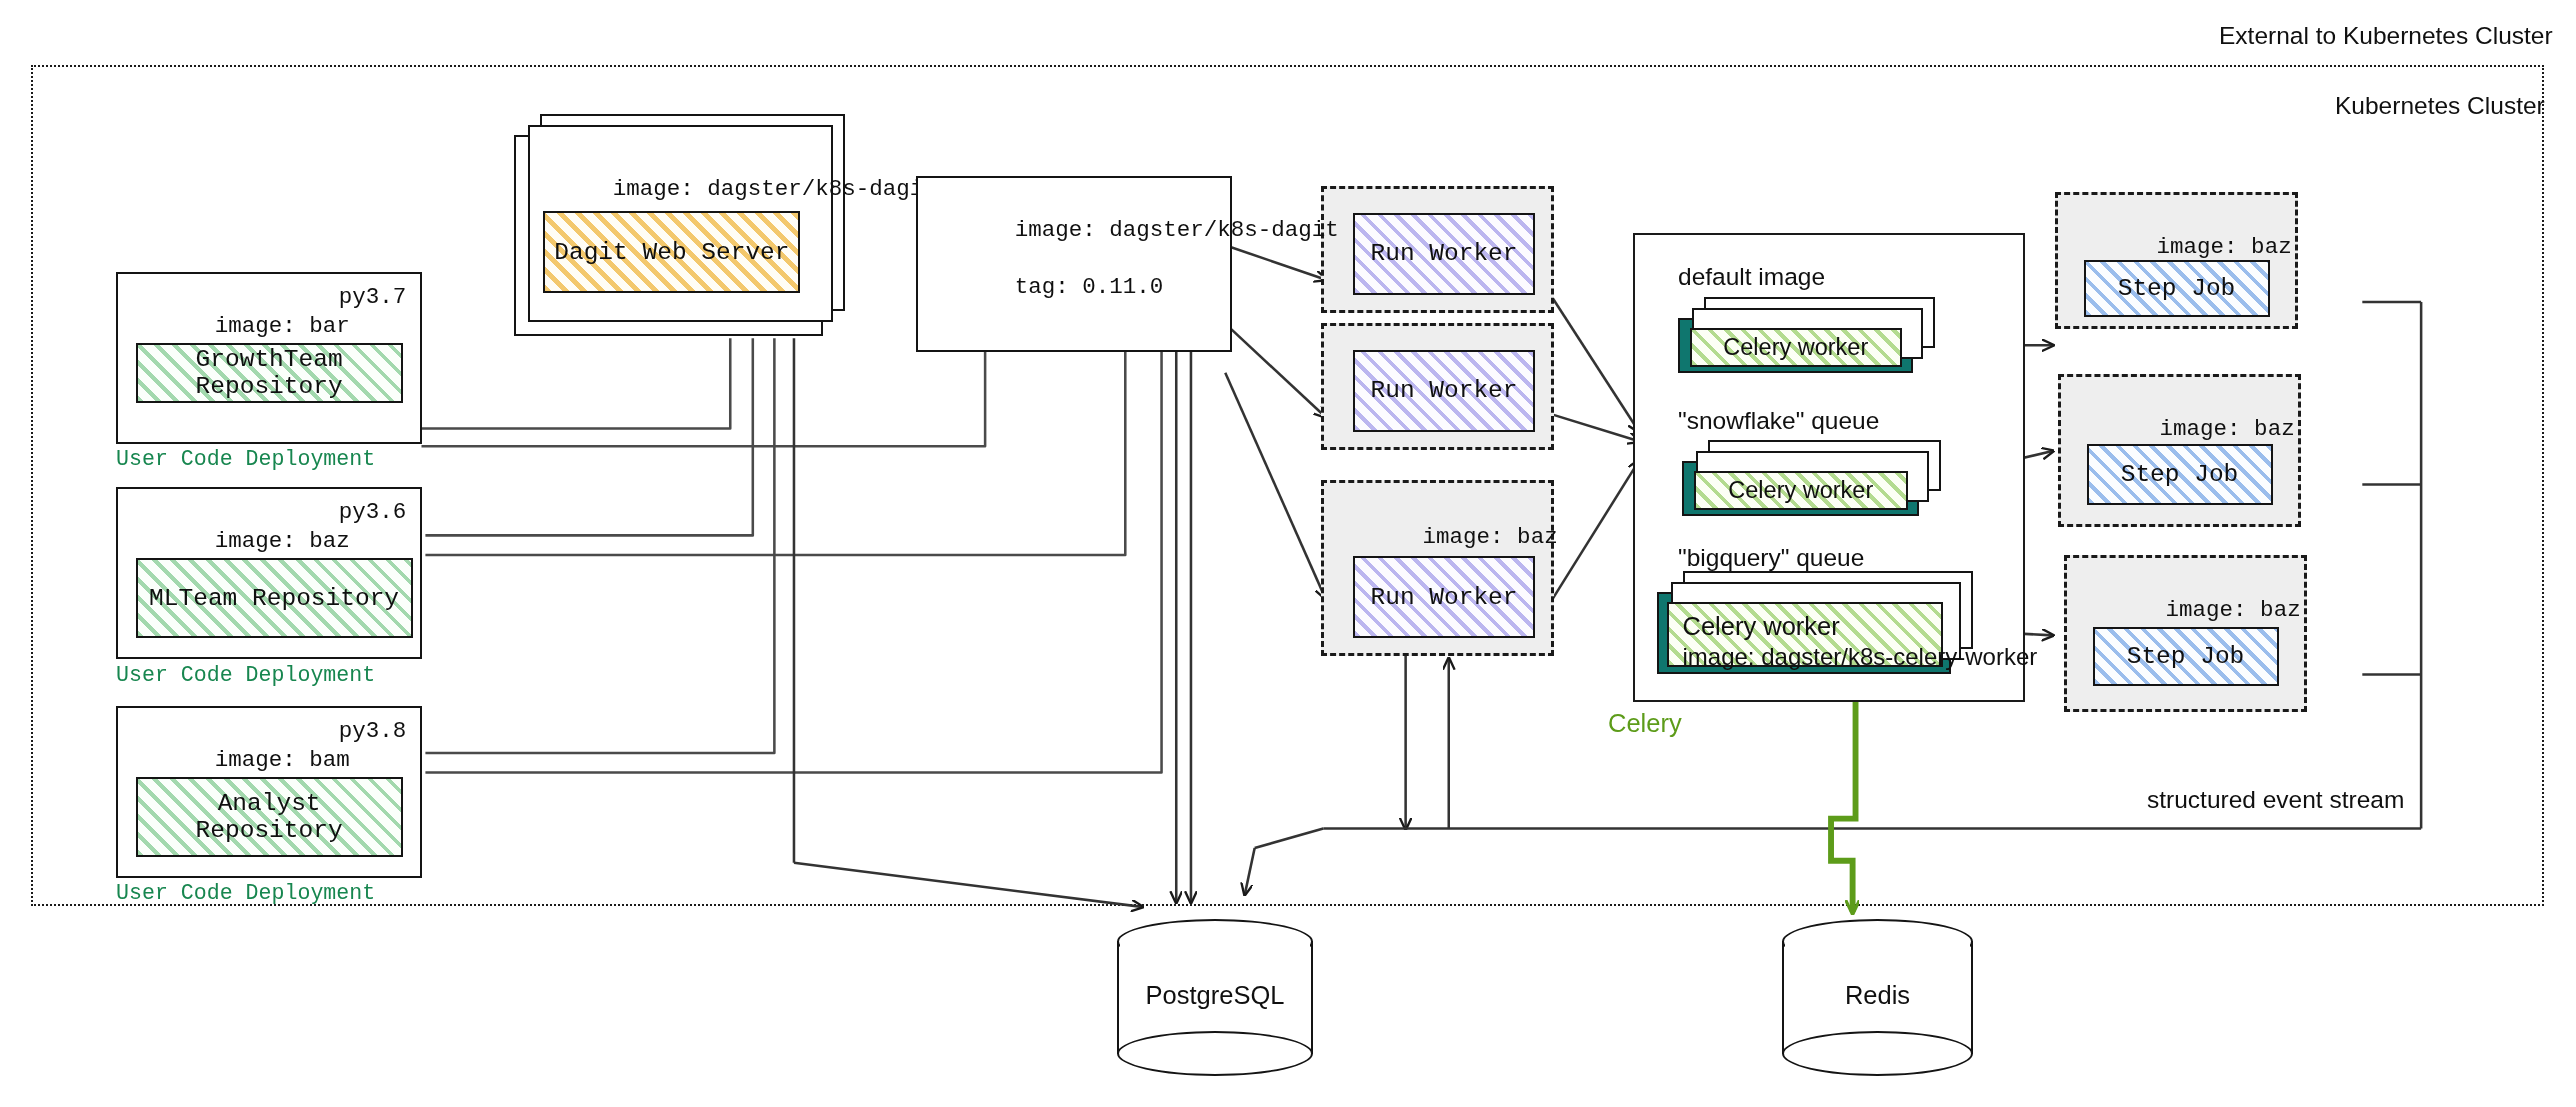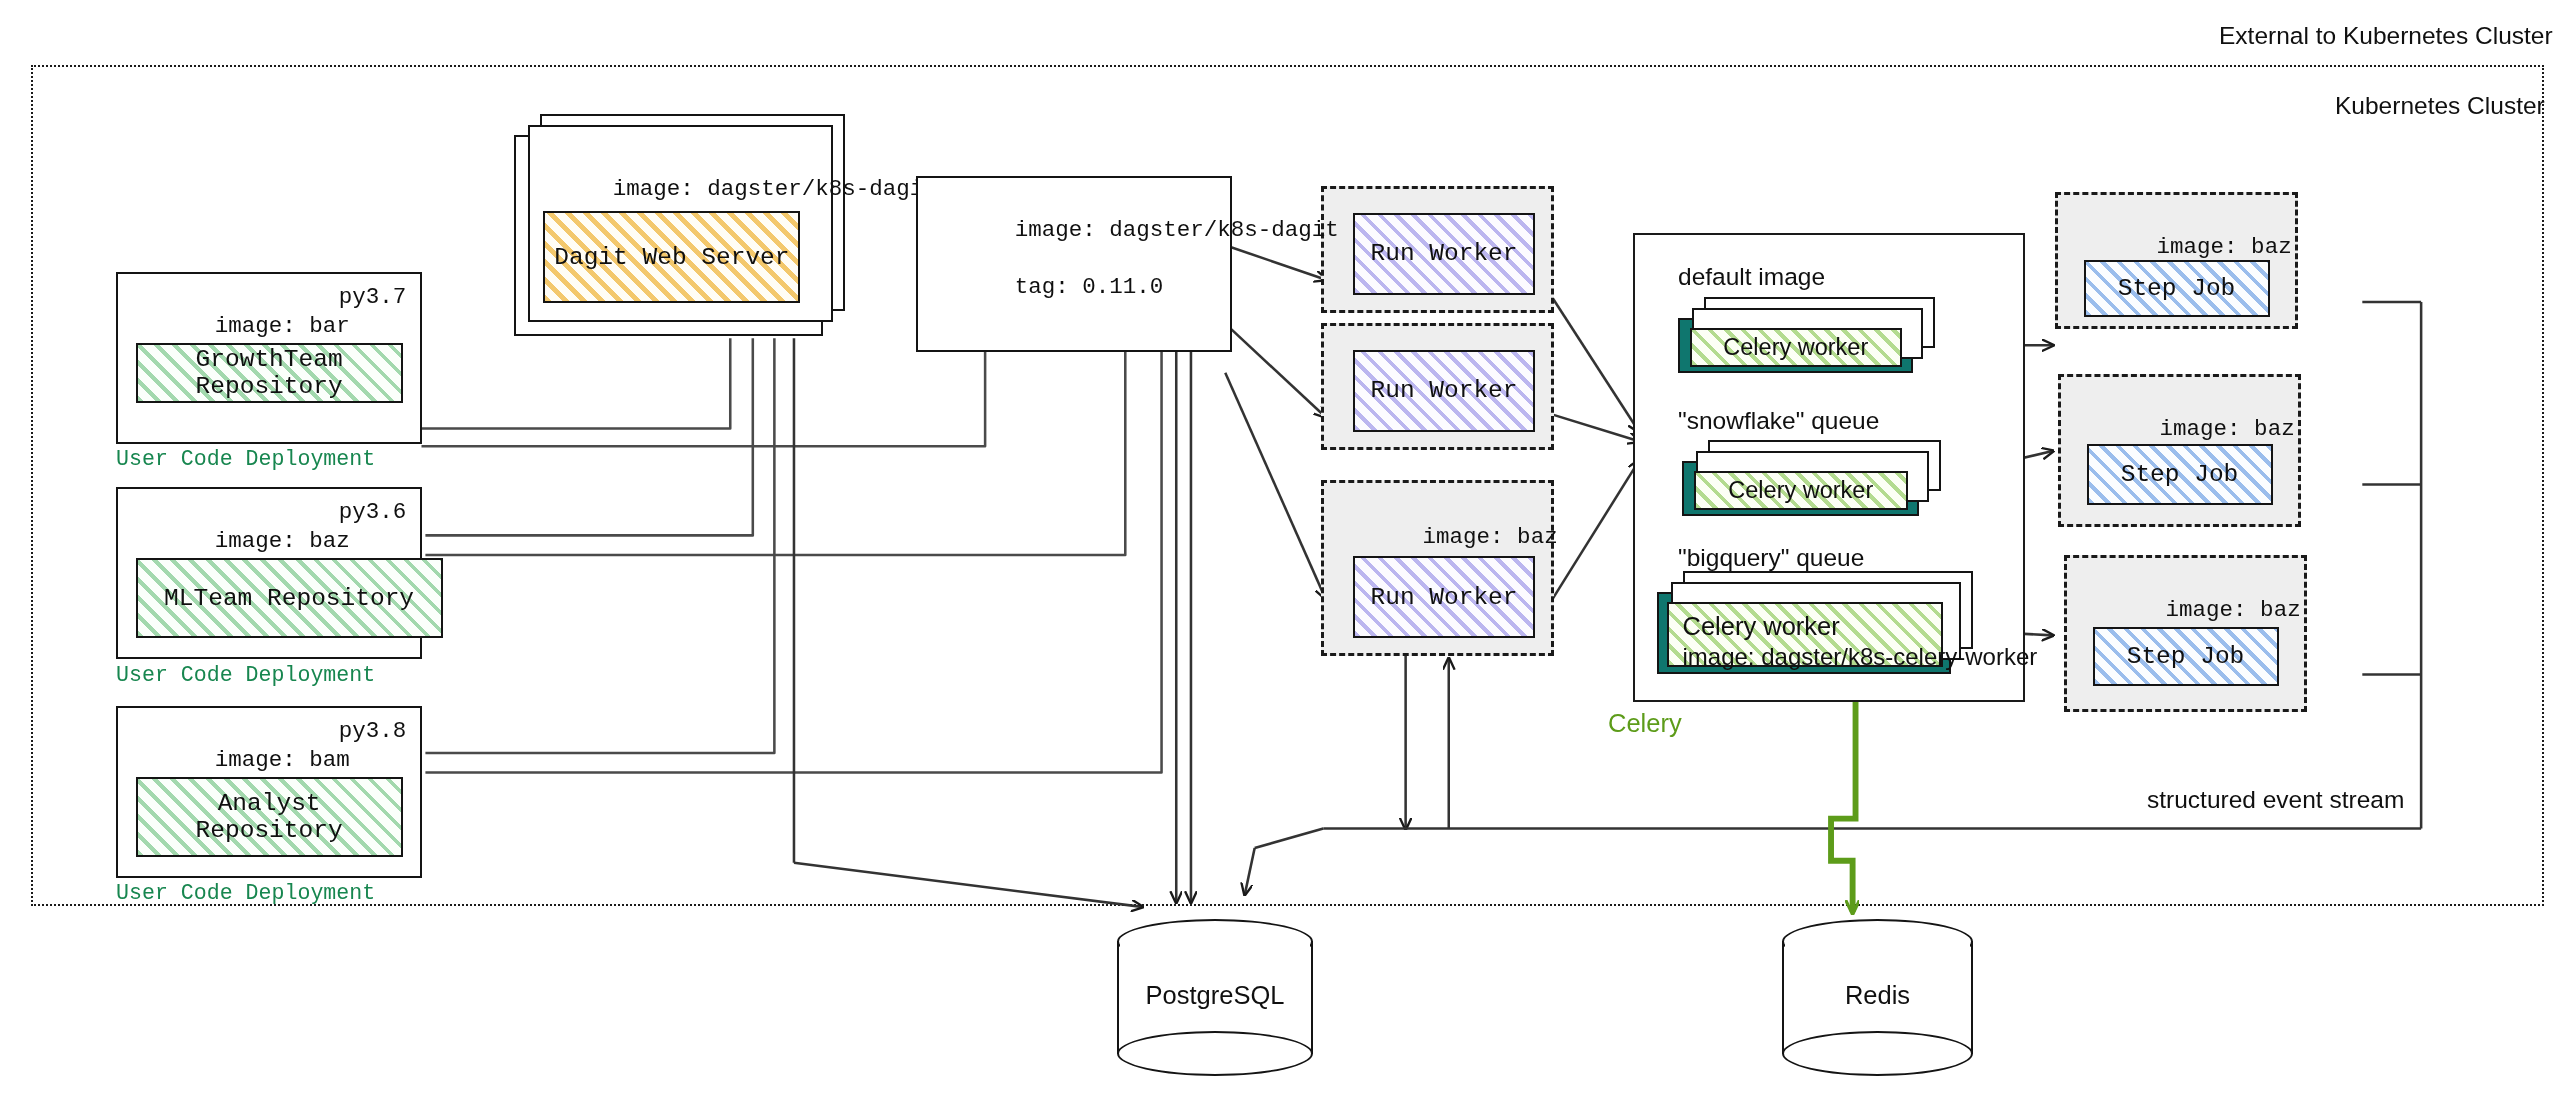--- a/index.html
+++ b/index.html
@@ -153,40 +153,40 @@
     <div class="hatch hatch-green" style="left:17.6px;top:69px;width:267px;height:60px;">GrowthTeam Repository</div>
   </div>
   <div class="deploy-label" style="left:116px;top:447px;">User Code Deployment</div>
 
   <div class="card" style="left:116px;top:487px;width:306px;height:172px;">
     <div class="meta">
       <span>image: baz</span><br>
       <span>tag: 6</span>
       <span class="py">py3.6</span>
     </div>
-    <div class="hatch hatch-green" style="left:17.6px;top:69px;width:307px;height:80px;">MLTeam Repository</div>
+    <div class="hatch hatch-green" style="left:17.6px;top:69px;width:277px;height:80px;">MLTeam Repository</div>
   </div>
   <div class="deploy-label" style="left:116px;top:663px;">User Code Deployment</div>
 
   <div class="card" style="left:116px;top:706px;width:306px;height:172px;">
     <div class="meta">
       <span>image: bam</span><br>
       <span>tag: latest</span>
       <span class="py">py3.8</span>
     </div>
     <div class="hatch hatch-green" style="left:17.6px;top:69px;width:267px;height:80px;">Analyst Repository</div>
   </div>
   <div class="deploy-label" style="left:116px;top:881px;">User Code Deployment</div>
 
   <div class="card stacked" style="left:514px;top:135px;width:309px;height:201px;z-index:3;">
     <div class="meta">
       <span>image: dagster/k8s-dagit</span><br>
       <span>tag: 0.11.0</span>
     </div>
-    <div class="hatch hatch-yellow" style="left:27.4px;top:74px;width:257px;height:92px;">Dagit Web Server</div>
+    <div class="hatch hatch-yellow" style="left:27.4px;top:74px;width:257px;height:82px;">Dagit Web Server</div>
   </div>
 
   <div class="card" style="left:916px;top:176px;width:316px;height:176px;z-index:3;">
     <div class="meta">
       <span>image: dagster/k8s-dagit</span><br>
       <span>tag: 0.11.0</span>
     </div>
   </div>
 
   <div class="pod" style="left:1321px;top:186px;width:233px;height:127px;">

